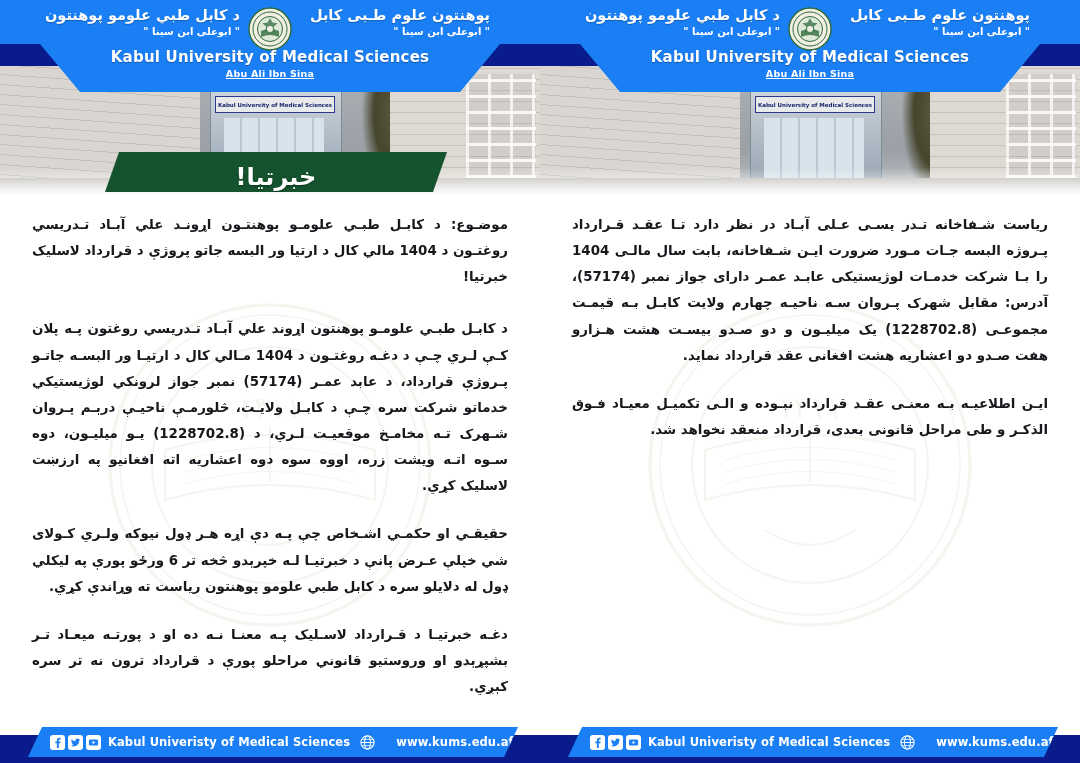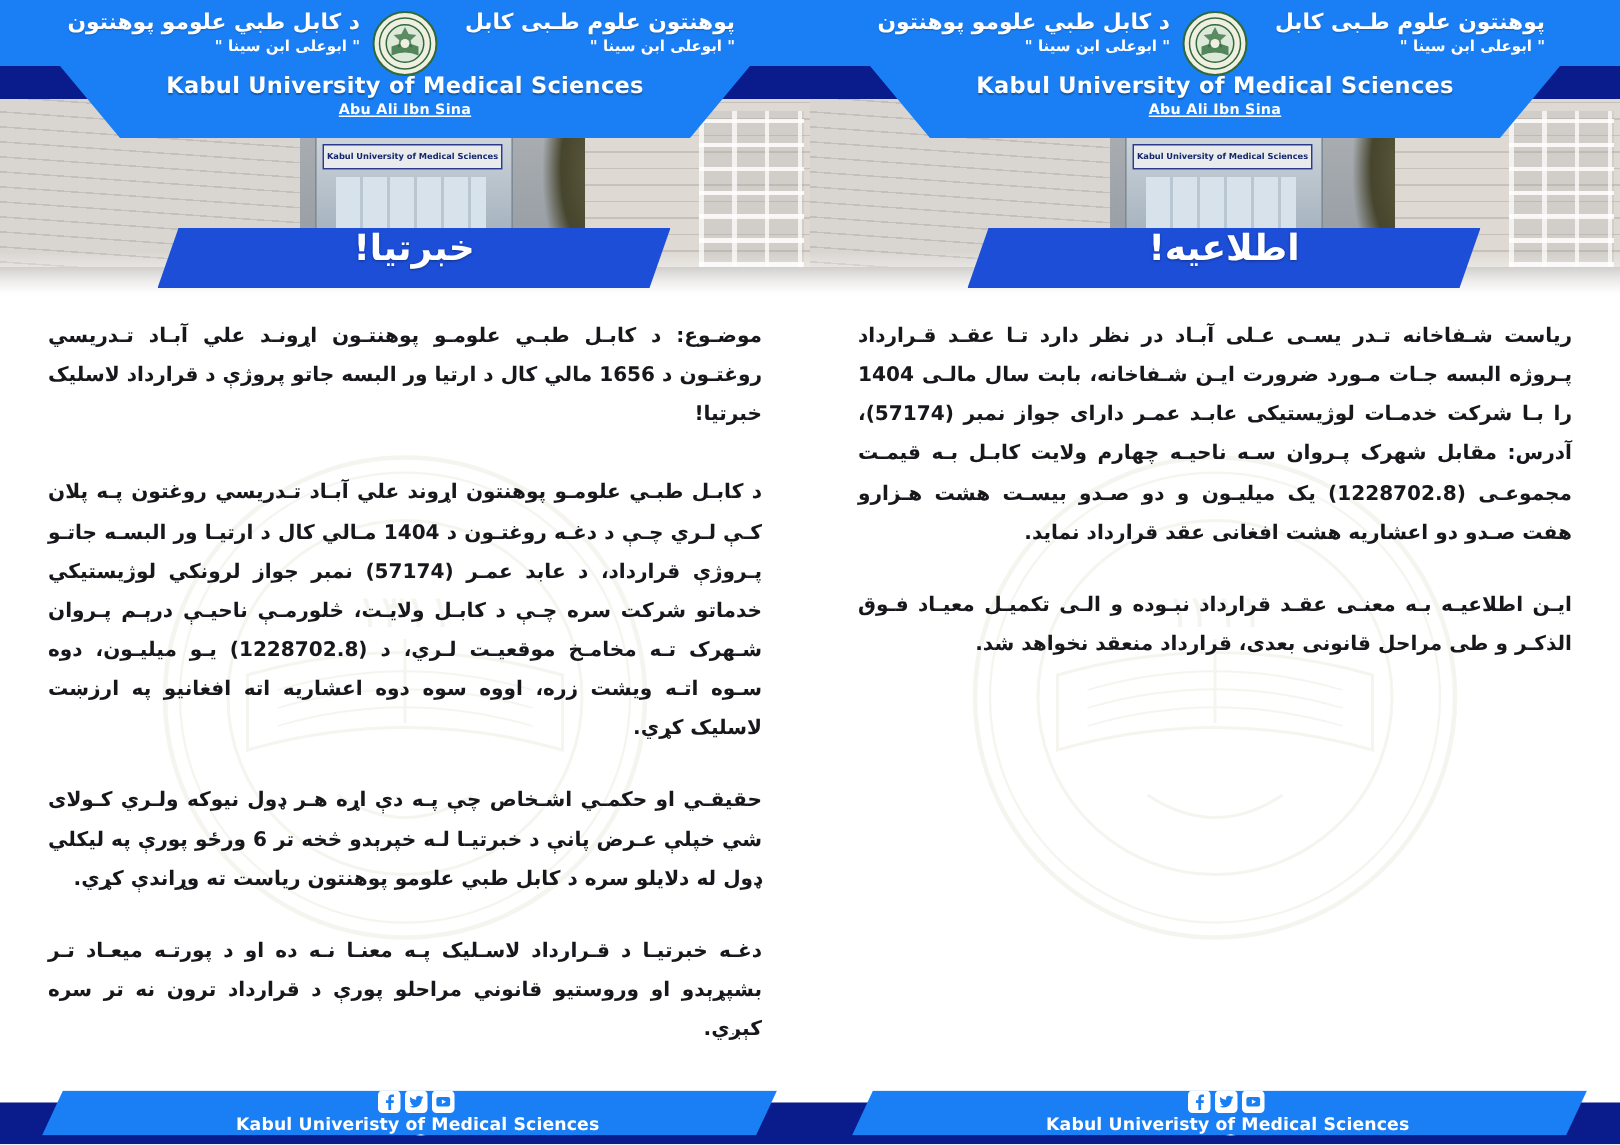--- a/index.html
+++ b/index.html
@@ -138,24 +138,24 @@
     background:linear-gradient(180deg,#b6b4b0,#cfcdc9);
   }
   .photo .fade{
     position:absolute;left:0;bottom:0;width:540px;height:28px;
     background:linear-gradient(180deg,rgba(255,255,255,0),rgba(255,255,255,1));
   }
 
   
   .title-banner{
     position:absolute;top:152px;left:105px;width:342px;height:40px;z-index:7;
-    background:#1d4ed8;
+    background:#14532d;
     clip-path:polygon(14px 0,342px 0,328px 40px,0 40px);
     box-shadow:3px 4px 6px rgba(0,0,0,.25);
-    display:flex;align-items:flex-start;justify-content:center;
+    display:flex;align-items:flex-end;justify-content:center;
   }
   .title-banner span{
     color:#ffffff;font-size:24px;font-weight:bold;
     direction:rtl;letter-spacing:.5px;
     text-shadow:0 1px 2px rgba(0,0,0,.35);
     transform:translateY(-1px);
   }
 
   
   .watermark{
@@ -189,21 +189,20 @@
   .footer-navy{
     position:absolute;left:0;bottom:0;width:540px;height:28px;background:#0a1b8c;
   }
   .footer-bar{
     position:absolute;left:28px;bottom:6px;width:490px;height:30px;
     background:#1a7ff5;
     clip-path:polygon(14px 0,490px 0,476px 30px,0 30px);
     display:flex;align-items:center;
     padding:0 14px 0 18px;box-sizing:border-box;
     direction:ltr;
-    flex-direction:column;
   }
   .soc{display:flex;align-items:center;gap:3px;flex:0 0 auto;margin-left:4px;}
   .soc .ic{
     width:15px;height:15px;background:#ffffff;border-radius:3px;
     display:flex;align-items:center;justify-content:center;
     color:#1a7ff5;font-size:10px;font-weight:bold;line-height:1;
   }
   .soc .ic svg{display:block;}
   .f-name{
     color:#ffffff;font-size:11.5px;font-weight:bold;margin-left:7px;
@@ -283,23 +282,20 @@
             <div class="hdr-name-sub">" ابوعلی ابن سینا "</div>
           </div>
         </div>
         <div class="hdr-en">
           <div class="hdr-en-main">Kabul University of Medical Sciences</div>
           <div class="hdr-en-sub">Abu Ali Ibn Sina</div>
         </div>
       </div>
     </div>
 
-    <div class="title-banner">
-      <span>اطلاعیه!</span>
-    </div>
 
     <div class="body">
       <p class="para">ریاست شـفاخانه تـدر یسـی عـلی آبـاد در نظر دارد تـا عقـد قـرارداد پـروژه البسه جـات مـورد ضرورت ایـن شـفاخانه، بابت سال مالـی 1404 را بـا شرکت خدمـات لوژیستیکی عابـد عمـر دارای جواز نمبر (57174)، آدرس: مقابل شهرک پـروان سـه ناحیـه چهارم ولایت کابـل بـه قیمـت مجموعـی (1228702.8) یک میلیـون و دو صـدو بیسـت هشت هـزارو هفت صـدو دو اعشاریه هشت افغانی عقد قرارداد نماید.</p>
       <p class="para">ایـن اطلاعیـه بـه معنـی عقـد قرارداد نبـوده و الـی تکمیـل معیـاد فـوق الذکـر و طی مراحل قانونی بعدی، قرارداد منعقد نخواهد شد.</p>
     </div>
 
     <div class="footer-wrap">
       <div class="footer-navy"></div>
       <div class="footer-bar">
         <div class="soc">
@@ -398,21 +394,21 @@
           <div class="hdr-en-sub">Abu Ali Ibn Sina</div>
         </div>
       </div>
     </div>
 
     <div class="title-banner">
       <span>خبرتیا!</span>
     </div>
 
     <div class="body">
-      <p class="para subject">موضـوع: د کابـل طبـي علومـو پوهنتـون اړونـد علي آبـاد تـدریسي روغتـون  د 1656 مالي کال د ارتیا ور البسه جاتو پروژې د قرارداد لاسلیک خبرتیا!</p>
+      <p class="para subject">موضـوع: د کابـل طبـي علومـو پوهنتـون اړونـد علي آبـاد تـدریسي روغتـون  د 1404 مالي کال د ارتیا ور البسه جاتو پروژې د قرارداد لاسلیک خبرتیا!</p>
       <p class="para">د کابـل طبـي علومـو پوهنتون اړوند علي آبـاد تـدریسي روغتون پـه پلان کـې لـري چـې د دغـه روغتـون د 1404 مـالي کال د ارتیـا ور البسـه جاتـو پـروژې قرارداد، د عابد عمـر (57174) نمبر جواز لرونکي لوژیستیکي خدماتو شرکت سره چـې د کابـل ولایـت، څلورمـې ناحیـې درېـم پـروان شـهرک تـه مخامـخ موقعیـت لـري، د (1228702.8) یـو میلیـون، دوه سـوه اتـه ویشت زره، اووه سوه دوه اعشاریه اته افغانیو په ارزښت لاسلیک کړي.</p>
       <p class="para">حقیقـي او حکمـي اشـخاص چې پـه دې اړه هـر ډول نیوکه ولـري کـولای شي خپلې عـرض پانې د خبرتیـا لـه خپرېدو څخه تر 6 ورځو پورې په لیکلي ډول له دلایلو سره د کابل طبي علومو پوهنتون ریاست ته وړاندې کړي.</p>
       <p class="para">دغـه خبرتیـا د قـرارداد لاسـلیک پـه معنـا نـه ده او د پورتـه میعـاد تـر بشپړېدو او وروستیو قانوني مراحلو پورې د قرارداد ترون نه تر سره کېږي.</p>
     </div>
 
     <div class="footer-wrap">
       <div class="footer-navy"></div>
       <div class="footer-bar">
         <div class="soc">
           <span class="ic">

